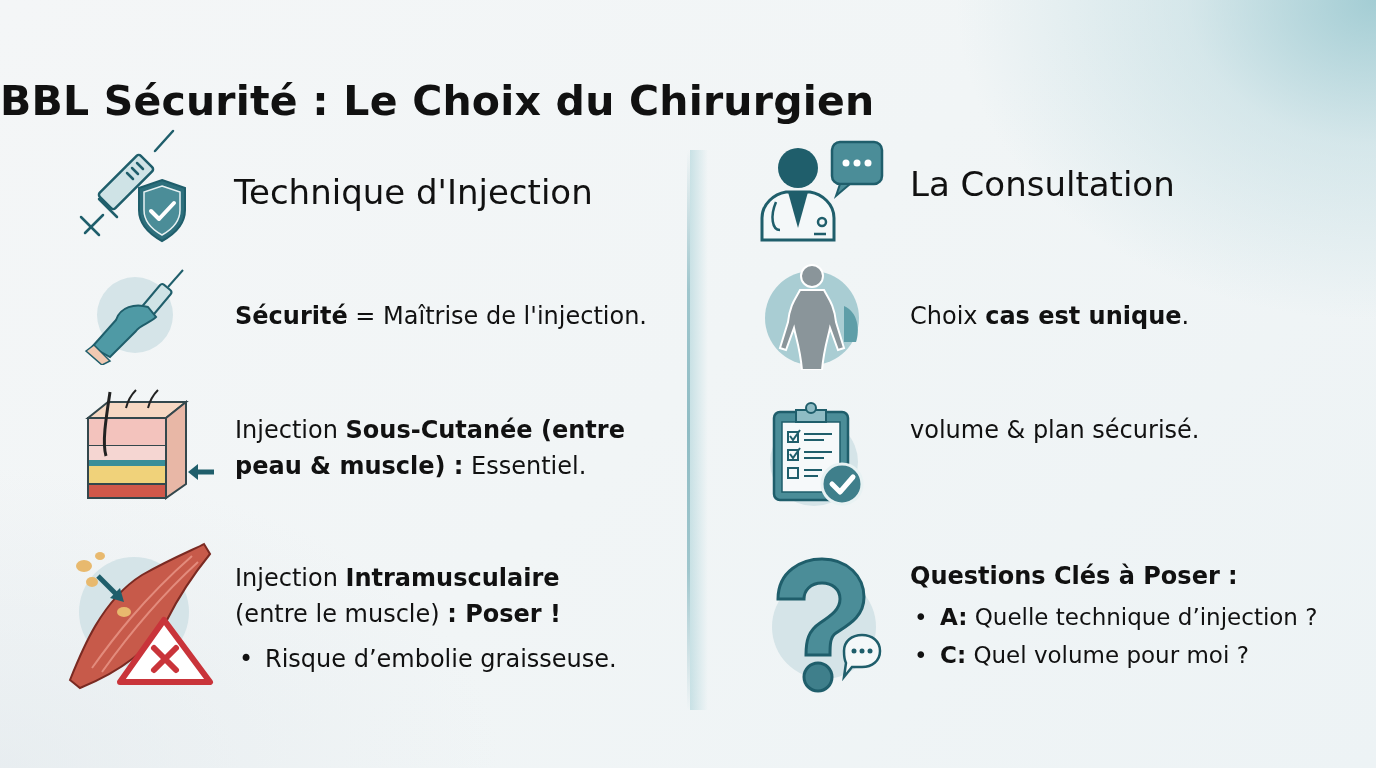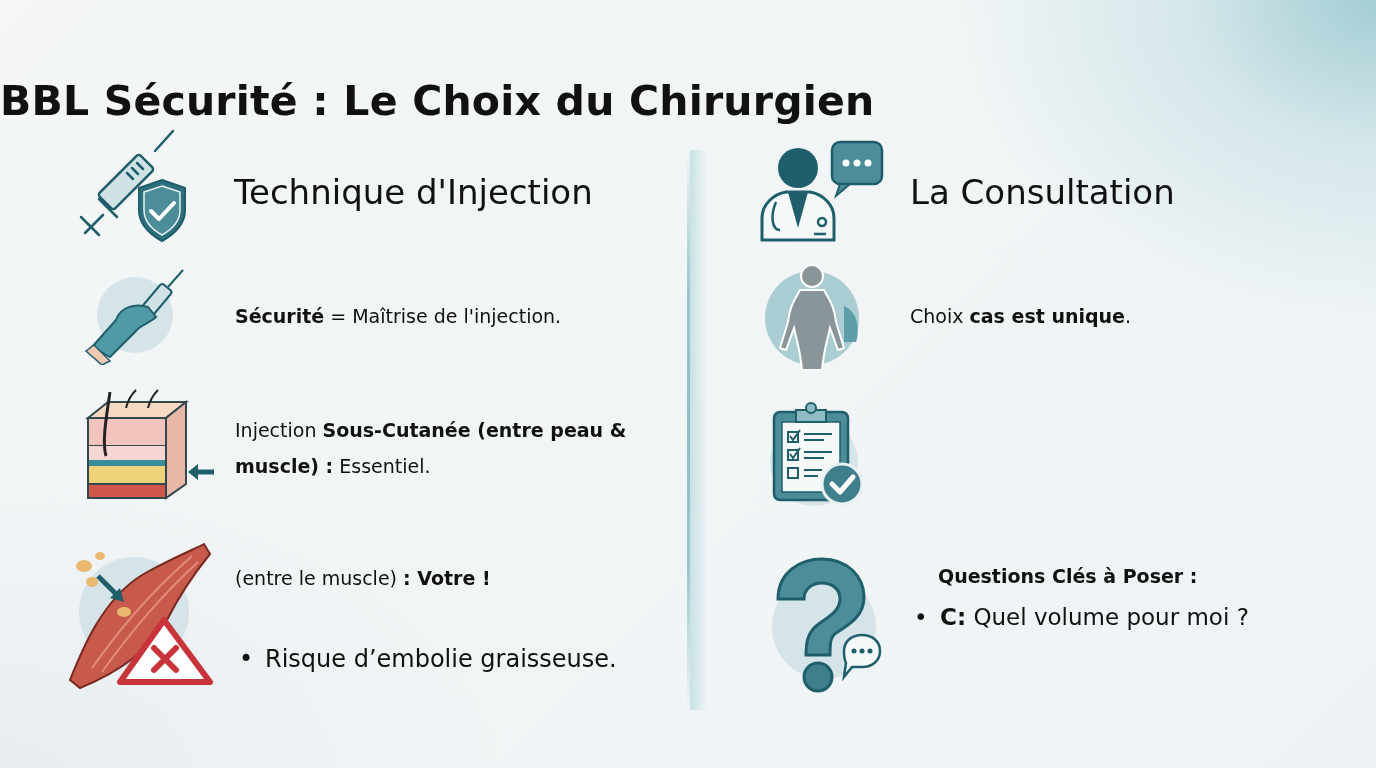--- a/index.html
+++ b/index.html
@@ -19,21 +19,21 @@
   .divider {
     position:absolute; left:687px; top:150px; width:3px; height:560px;
     background: linear-gradient(180deg, rgba(160,200,208,0) 0%, #9fc6cd 25%, #8fbcc4 50%, #9fc6cd 75%, rgba(160,200,208,0) 100%);
   }
   .divider::after {
     content:""; position:absolute; left:3px; top:0; width:18px; height:100%;
     background: linear-gradient(90deg, rgba(160,205,212,0.5), rgba(160,205,212,0));
   }
   .icon { position:absolute; }
   .icon svg { display:block; }
-  .text { position:absolute; font-size:19px; line-height:36px; color:#111; }
+  .text { position:absolute; font-size:24px; line-height:36px; color:#111; }
   .text b { font-weight:bold; }
   .heading { position:absolute; font-size:34px; color:#111; }
   ul.qlist { list-style:none; margin:0; padding:0; }
   ul.qlist li { position:relative; padding-left:30px; font-size:23px; line-height:38px; }
   ul.qlist li::before { content:"•"; position:absolute; left:4px; top:0; }
 </style>
 </head>
 <body>
 
 <h1 class="title">BBL Sécurité : Le Choix du Chirurgien</h1>
@@ -103,42 +103,43 @@
     <ellipse cx="38" cy="16" rx="5" ry="4" fill="#e8b96e"></ellipse>
     <ellipse cx="30" cy="42" rx="6" ry="5" fill="#e8b96e"></ellipse>
     <ellipse cx="62" cy="72" rx="7" ry="5" fill="#e8b96e"></ellipse>
     <path d="M36 36 L58 58" stroke="#1f5e6b" stroke-width="5"></path>
     <path d="M62 62 L48 58 L58 48 Z" fill="#1f5e6b"></path>
     <path d="M102 80 L148 142 L58 142 Z" fill="#fff" stroke="#c9343a" stroke-width="6" stroke-linejoin="round"></path>
     <path d="M92 108 L114 130 M114 108 L92 130" stroke="#c9343a" stroke-width="6" stroke-linecap="round"></path>
   </svg>
 </div>
 <div class="text" style="left:235px;top:560px;">
-  <div><span>(entre le muscle) </span><b>: Votre !</b></div>
+  <div><span>Injection </span><b>Intramusculaire</b></div>
+  <div><span>(entre le muscle) </span><b>: Poser !</b></div>
 </div>
 <ul class="qlist" style="position:absolute;left:235px;top:640px;">
   <li style="font-size:24px;">Risque d’embolie graisseuse.</li>
 </ul>
 
 <div class="icon" style="left:758px;top:138px;">
   <svg width="128" height="104" viewBox="0 0 128 104">
     <circle cx="40" cy="30" r="20" fill="#1f5e6b"></circle>
     <path d="M4 102 L4 80 C4 66 16 56 28 54 L52 54 C64 56 76 66 76 80 L76 102 Z" fill="#f4f8f9" stroke="#1f5e6b" stroke-width="3"></path>
     <path d="M30 54 L40 90 L50 54 Z" fill="#1f5e6b"></path>
     <path d="M18 64 C12 78 14 92 22 92" stroke="#1f5e6b" stroke-width="2.5" fill="none"></path>
     <circle cx="64" cy="84" r="4" fill="none" stroke="#1f5e6b" stroke-width="2.5"></circle>
     <line x1="56" y1="96" x2="68" y2="96" stroke="#1f5e6b" stroke-width="2.5"></line>
     <rect x="74" y="4" width="50" height="42" rx="8" fill="#4b8d98" stroke="#1f5e6b" stroke-width="2.5"></rect>
     <path d="M82 46 L78 58 L92 46 Z" fill="#4b8d98" stroke="#1f5e6b" stroke-width="2"></path>
     <circle cx="88" cy="25" r="3.5" fill="#fff"></circle>
       <circle cx="99" cy="25" r="3.5" fill="#fff"></circle>
       <circle cx="110" cy="25" r="3.5" fill="#fff"></circle>
   </svg>
 </div>
-<div class="heading" style="left:910px;top:172px;">La Consultation</div>
+<div class="heading" style="left:910px;top:164px;">La Consultation</div>
 
 <div class="icon" style="left:762px;top:262px;">
   <svg width="100" height="108" viewBox="0 0 100 108">
     <circle cx="50" cy="56" r="47" fill="#a9cdd3"></circle>
     <path d="M82 44 C96 50 98 68 94 80 L82 80 Z" fill="#5e9ea8"></path>
     <circle cx="50" cy="14" r="11" fill="#8a959a" stroke="#fff" stroke-width="2"></circle>
     <path d="M38 28 L62 28 C66 36 72 42 74 60 L82 86 L76 88 L68 66 C66 76 62 86 60 108 L40 108 C38 86 34 76 32 66 L24 88 L18 86 L26 60 C28 42 34 36 38 28 Z" fill="#8a959a" stroke="#fff" stroke-width="2"></path>
   </svg>
 </div>
 <div class="text" style="left:910px;top:298px;">
@@ -163,31 +164,33 @@
         <line x1="42" y1="58" x2="62" y2="58"></line>
       <rect x="26" y="68" width="10" height="10"></rect>
       <line x1="42" y1="70" x2="60" y2="70"></line>
         <line x1="42" y1="76" x2="56" y2="76"></line>
     </g>
     <circle cx="80" cy="84" r="20" fill="#3f7f8b" stroke="#e8f2f3" stroke-width="3"></circle>
     <path d="M70 84 L78 92 L91 77" stroke="#fff" stroke-width="5" fill="none" stroke-linecap="round" stroke-linejoin="round"></path>
   </svg>
 </div>
 <div class="text" style="left:910px;top:412px;">
+  <div>volume &amp; plan sécurisé.</div>
 </div>
 
 <div class="icon" style="left:760px;top:555px;">
   <svg width="125" height="140" viewBox="0 0 125 140">
     <circle cx="64" cy="72" r="52" fill="#d5e4e8"></circle>
     <path d="M18 44 C18 16 42 4 62 4 C88 4 104 22 104 42 C104 62 88 70 76 78 C70 82 70 90 70 100 L46 100 C46 86 48 76 60 68 C72 60 80 54 80 44 C80 34 72 28 62 28 C50 28 44 36 44 44 Z" fill="#4b8d98" stroke="#1f5e6b" stroke-width="3"></path>
     <circle cx="58" cy="122" r="14" fill="#3f7f8b" stroke="#1f5e6b" stroke-width="3"></circle>
     <path d="M84 96 C84 86 92 80 102 80 C112 80 120 86 120 96 C120 106 112 112 102 112 L92 112 L84 122 L86 108 C84 104 84 100 84 96 Z" fill="#f4f8f9" stroke="#1f5e6b" stroke-width="2.5"></path>
     <circle cx="94" cy="96" r="2.5" fill="#1f5e6b"></circle>
       <circle cx="102" cy="96" r="2.5" fill="#1f5e6b"></circle>
       <circle cx="110" cy="96" r="2.5" fill="#1f5e6b"></circle>
   </svg>
 </div>
-<div class="text" style="left:910px;top:558px;margin-left:28px;">
+<div class="text" style="left:910px;top:558px;">
   <b>Questions Clés à Poser :</b>
 </div>
 <ul class="qlist" style="position:absolute;left:910px;top:598px;">
+  <li><b>A:</b><span> Quelle technique d’injection ?</span></li>
   <li><b>C:</b><span> Quel volume pour moi ?</span></li>
 </ul>
 
 </body></html>

